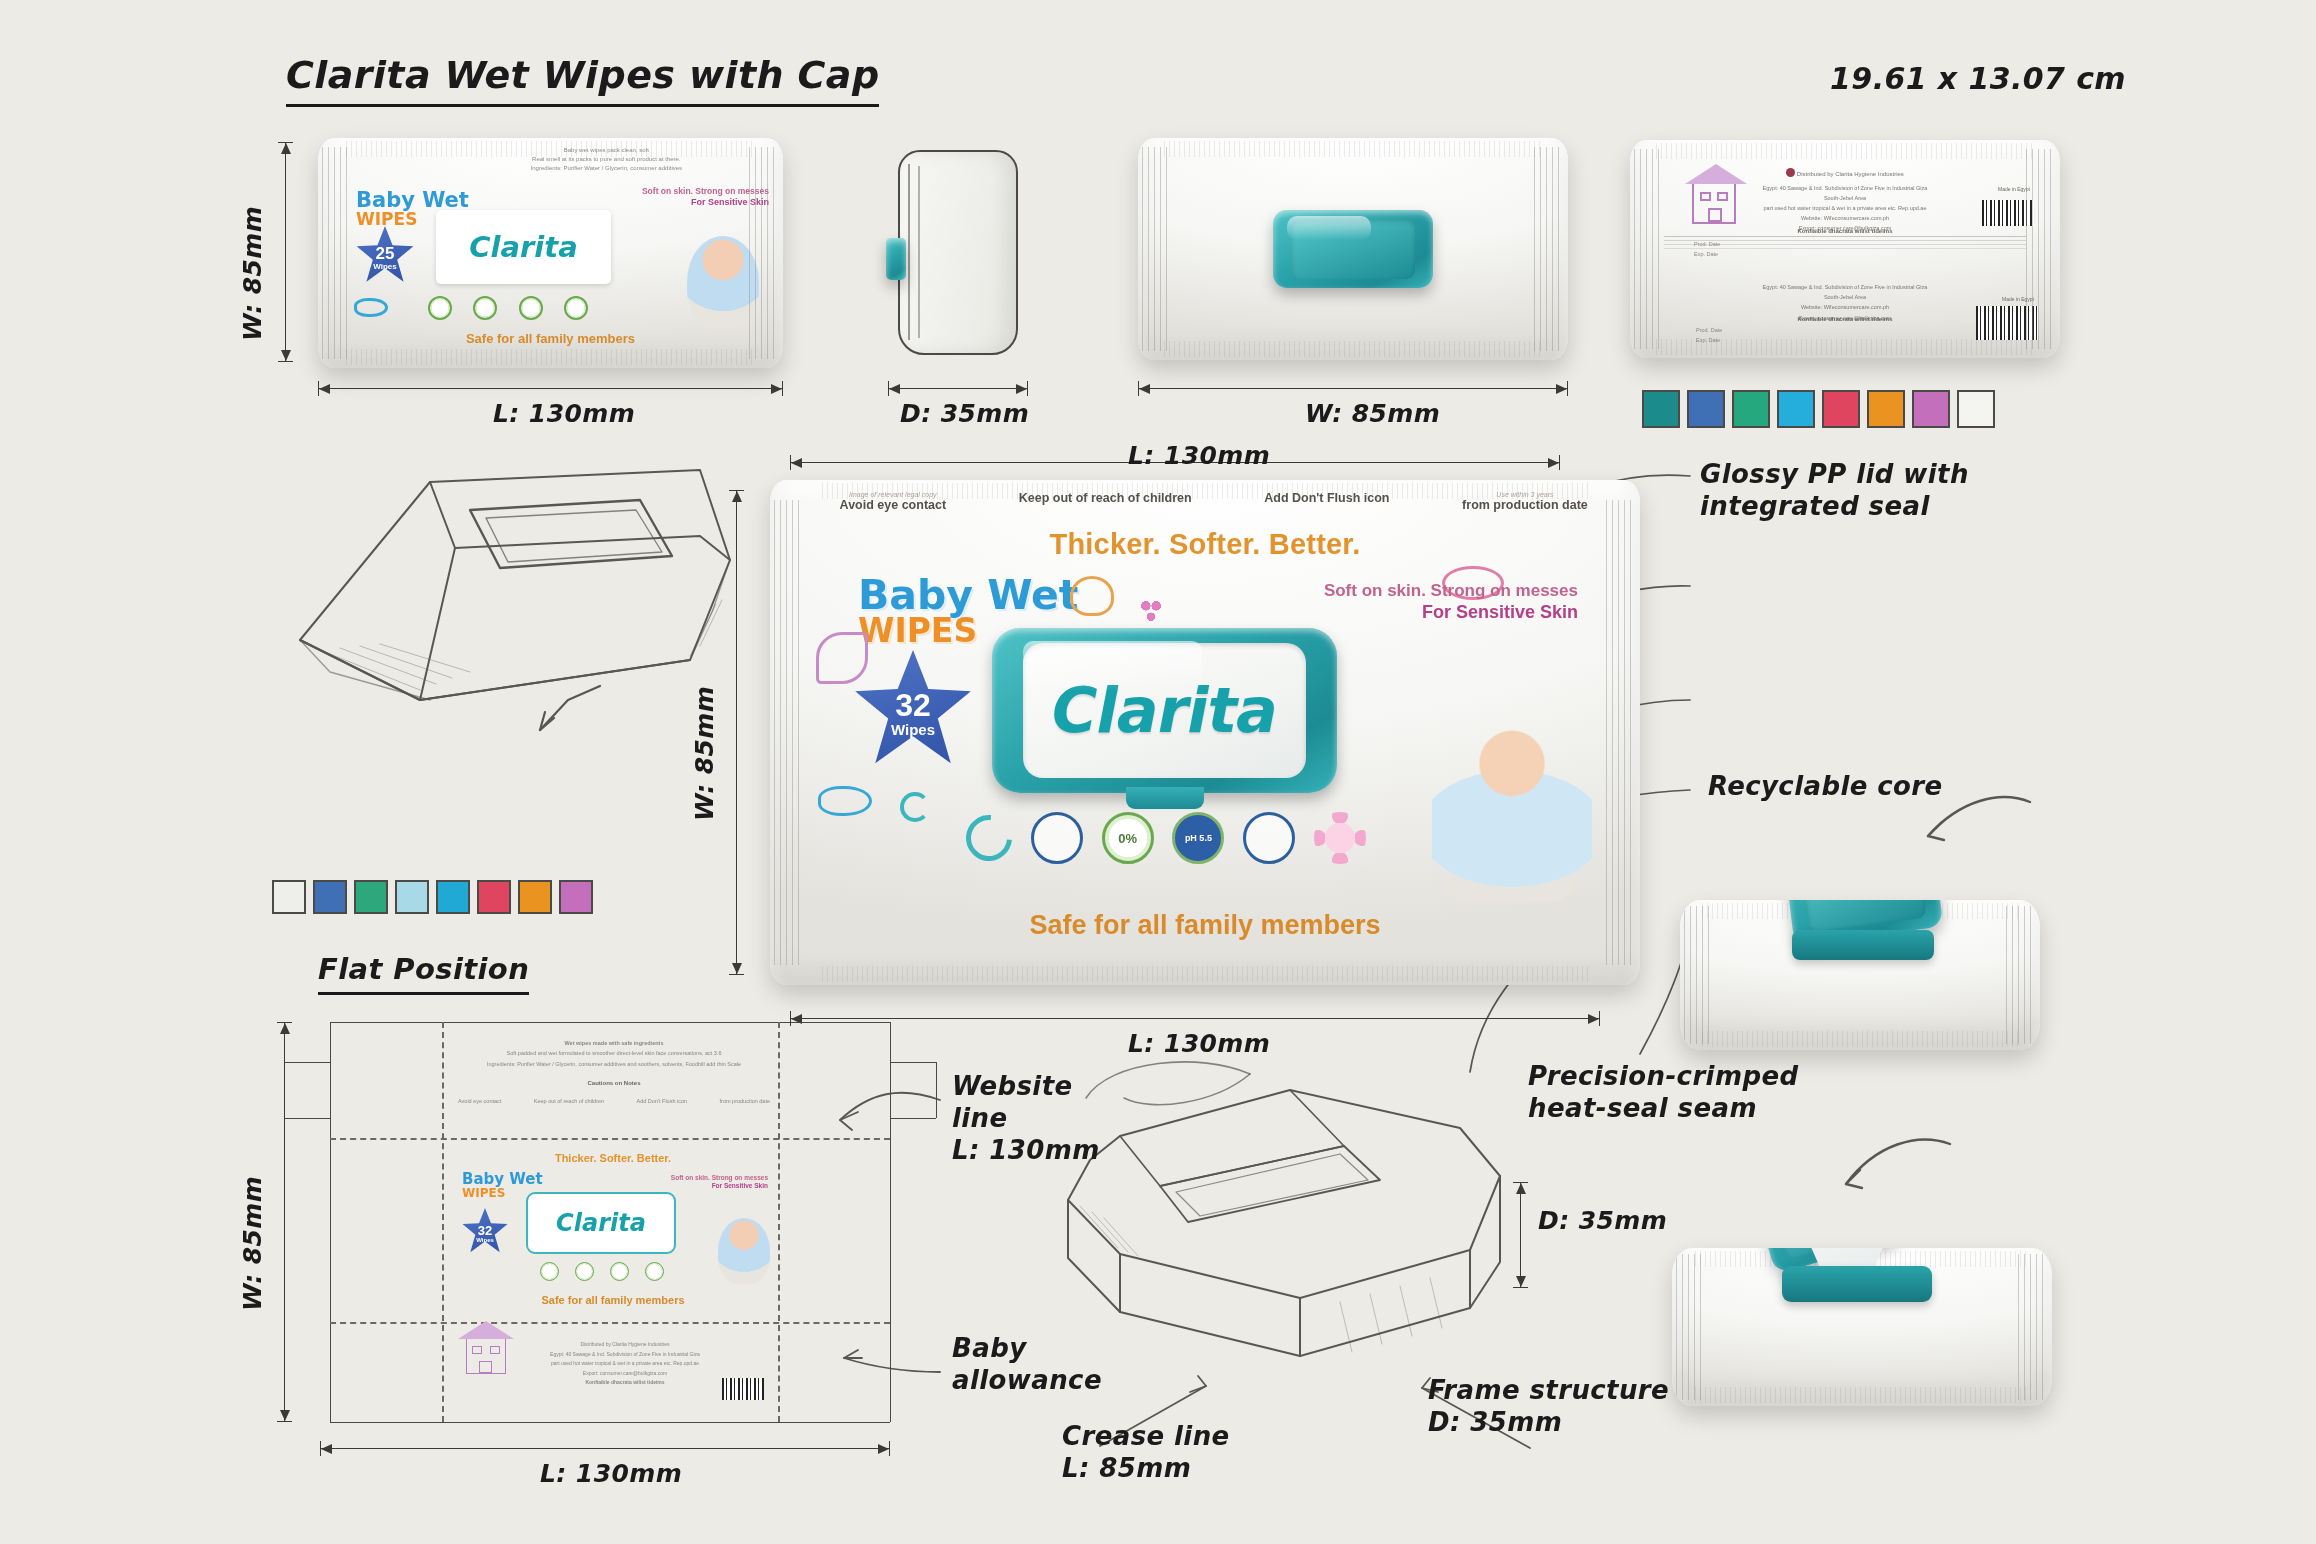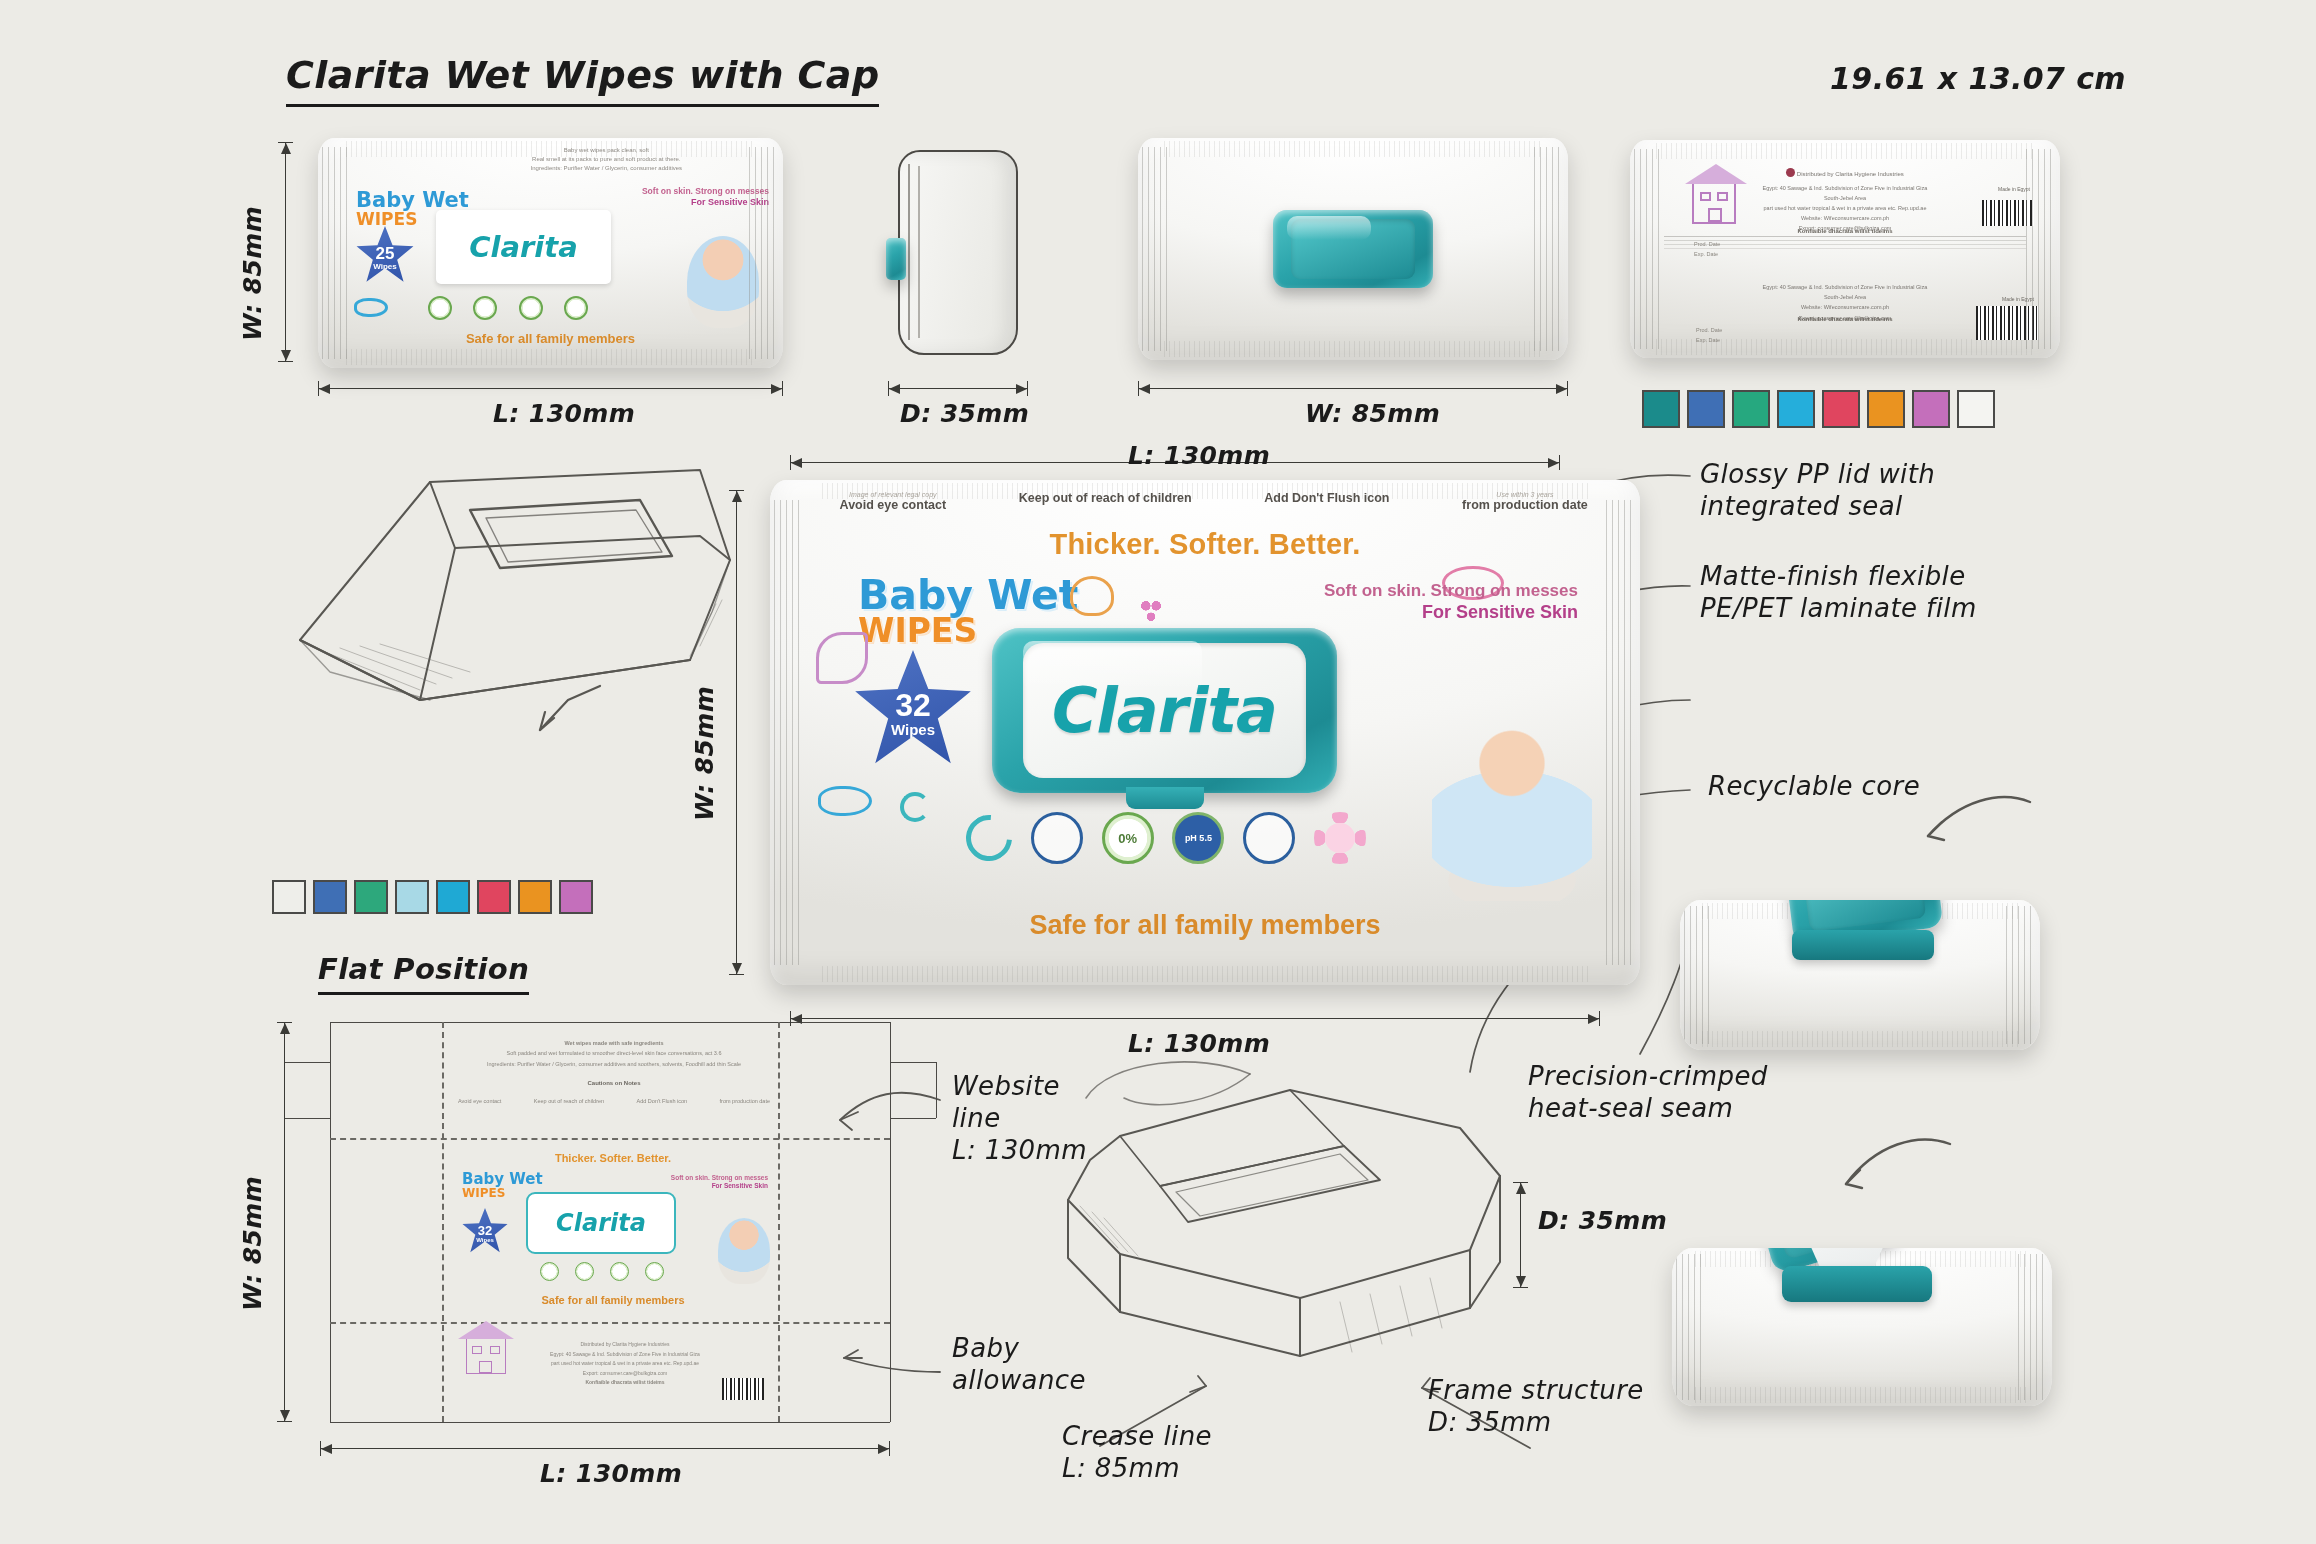--- a/index.html
+++ b/index.html
@@ -26,21 +26,21 @@
     font-size: 38px; font-weight: 700;
     border-bottom: 3px solid #1a1a1a;
     padding-bottom: 5px;
   }
   .dims-top { position: absolute; right: 190px; top: 60px; font-size: 30px; font-weight: 600; }
   .flatpos {
     position: absolute; left: 318px; top: 952px; font-size: 29px; font-weight: 600;
     border-bottom: 3px solid #1a1a1a; padding-bottom: 4px;
   }
 
-  .callout { position: absolute; font-size: 26px; font-weight: 400; }
+  .callout { position: absolute; font-size: 26px; font-weight: 700; }
   .lbl     { position: absolute; font-size: 25px; font-weight: 600; }
 
   
   .dimh { position: absolute; height: 1px; background: #3a3a36; }
   .dimh::before, .dimh::after {
     content: ""; position: absolute; top: -7px; width: 1px; height: 15px; background: #3a3a36;
   }
   .dimh::before { left: 0; } .dimh::after { right: 0; }
   .arrL, .arrR {
     position: absolute; width: 0; height: 0;
@@ -624,22 +624,20 @@
   <div class="hand vlabel" style="left:720px;top:790px;">W: 85mm</div>
 
   <div class="dimh" style="left:790px;top:1018px;width:810px;">
     <span class="arrL"></span>
       <span class="arrR"></span>
   </div>
   <div class="hand lbl" style="left:1128px;top:1028px;">L: 130mm</div>
 
   <div class="hand callout" style="left:1700px;top:458px;">Glossy PP lid with
 integrated seal</div>
-  <div class="hand callout" style="left:1700px;top:560px;">Matte-finish flexible
-PE/PET laminate film</div>
   <div class="hand callout" style="left:1708px;top:770px;">Recyclable core</div>
   <div class="hand callout" style="left:1488px;top:1060px;margin-left:40px;">Precision-crimped
 heat-seal seam</div>
 
   <div class="hand callout" style="left:952px;top:1070px;">Website
 line
 L: 130mm</div>
   <div class="hand callout" style="left:952px;top:1332px;">Baby
 allowance</div>
   <div class="hand callout" style="left:1062px;top:1420px;">Crease line

